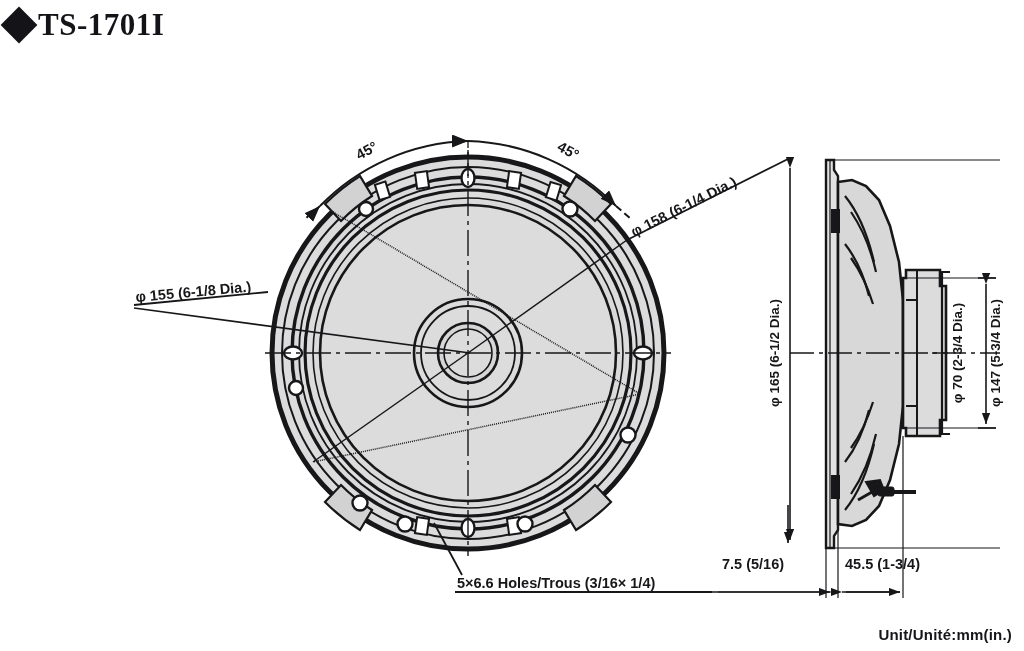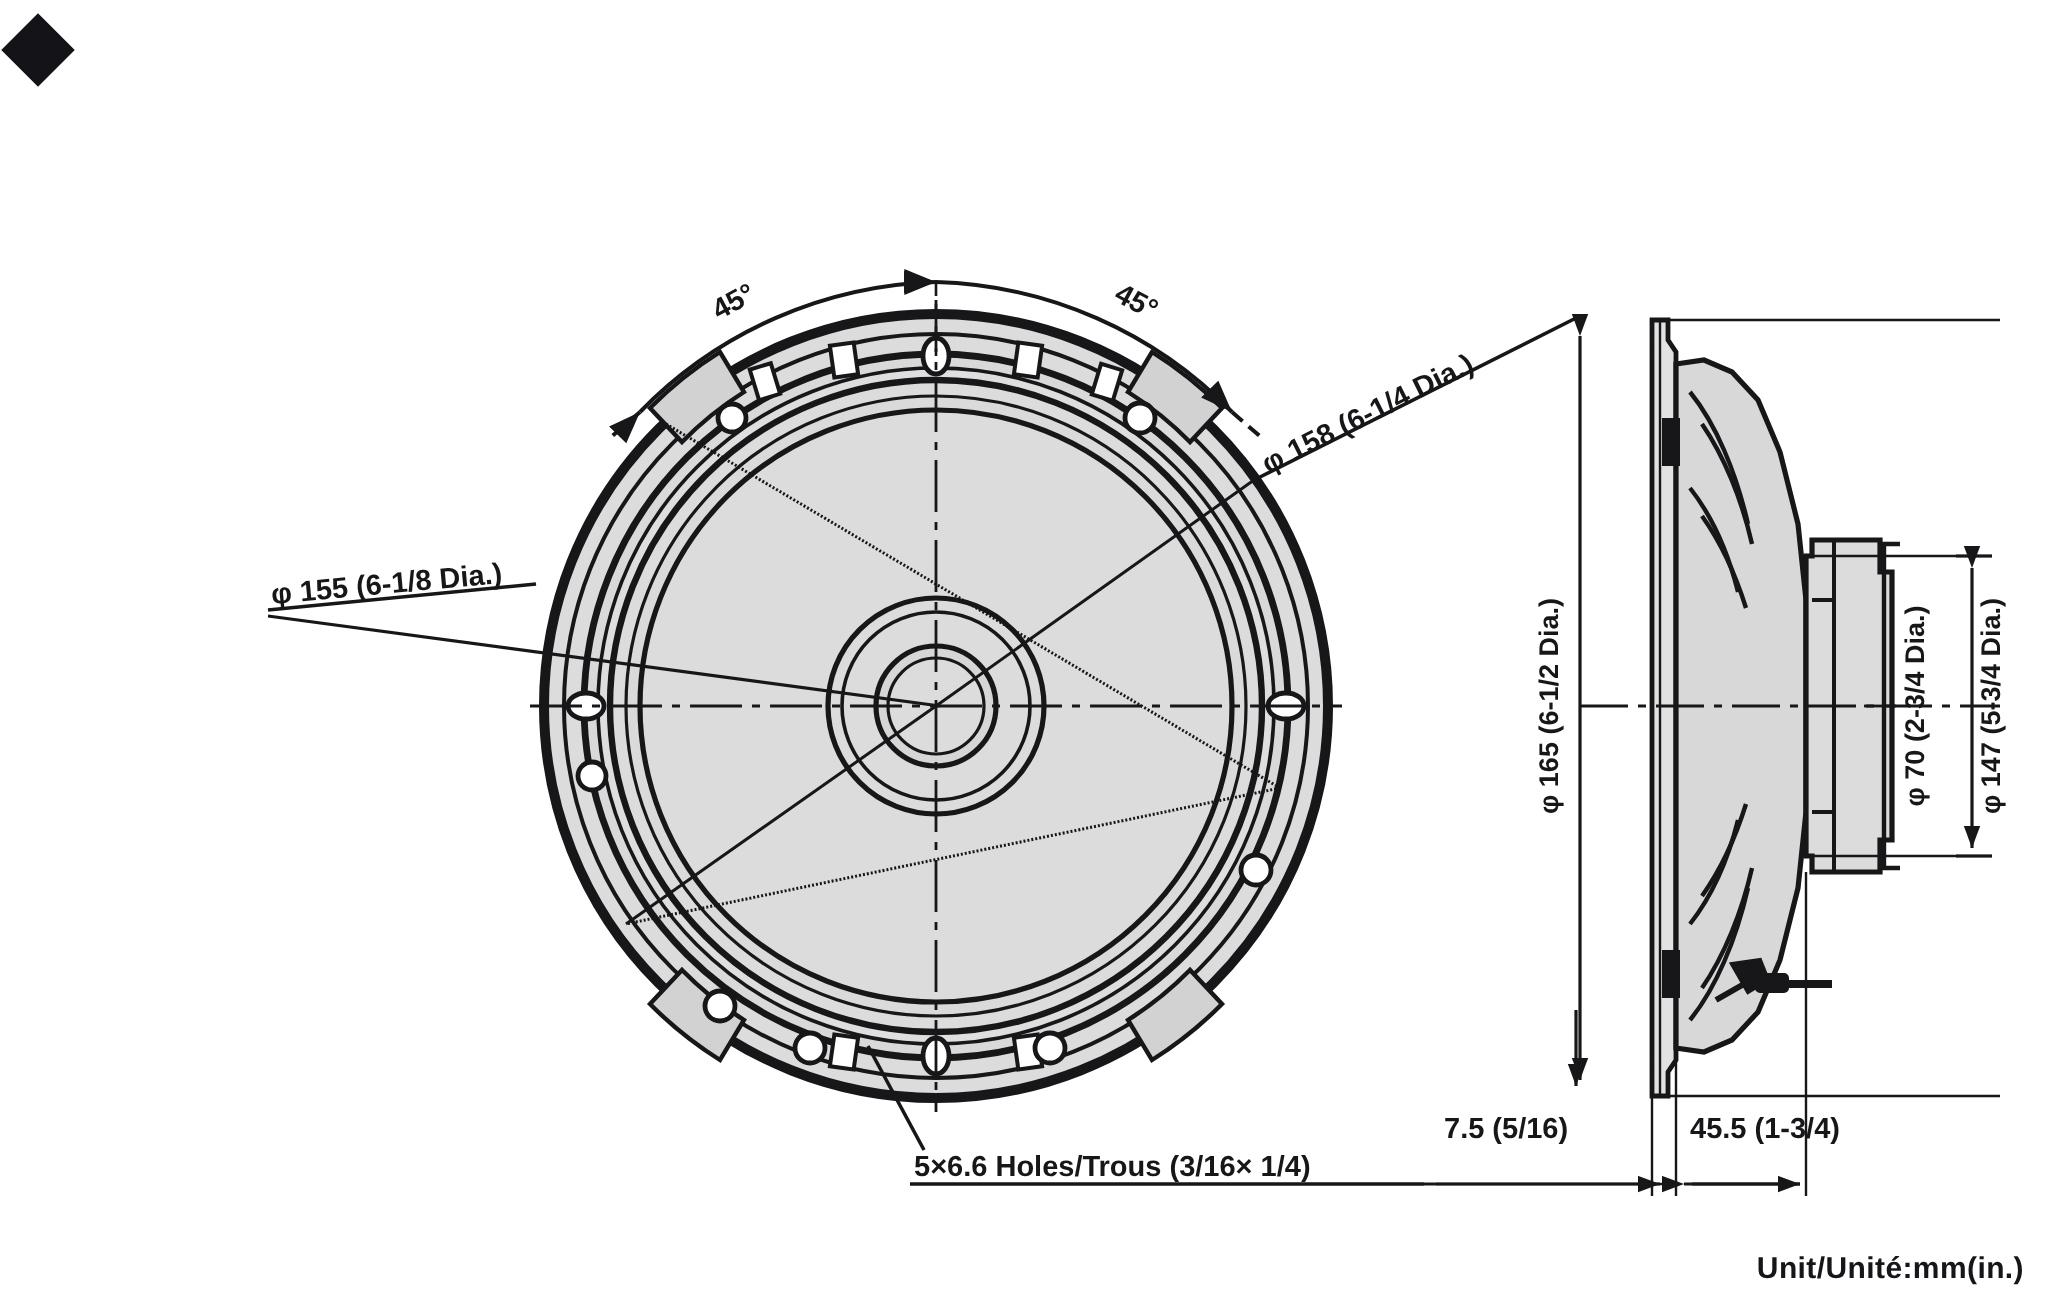--- a/index.html
+++ b/index.html
@@ -39,20 +39,21 @@
     margin-left:31px;
   }
 </style>
 </head>
 <body>
 
 <div id="root">
 
   <div id="title-bar">
     <div id="diamond"></div>
+    <div id="model-title">TS-1701I</div>
   </div>
 
   <svg width="1024" height="651" viewBox="0 0 1024 651">
     <defs>
       <marker id="ar" markerWidth="9" markerHeight="9" refX="8" refY="3" orient="auto" markerUnits="strokeWidth">
         <path d="M0,0 L8,3 L0,6 z" fill="#17171a"></path>
       </marker>
       <marker id="arS" markerWidth="8" markerHeight="8" refX="7" refY="2.6" orient="auto" markerUnits="strokeWidth">
         <path d="M0,0 L7,2.6 L0,5.2 z" fill="#17171a"></path>
       </marker>

